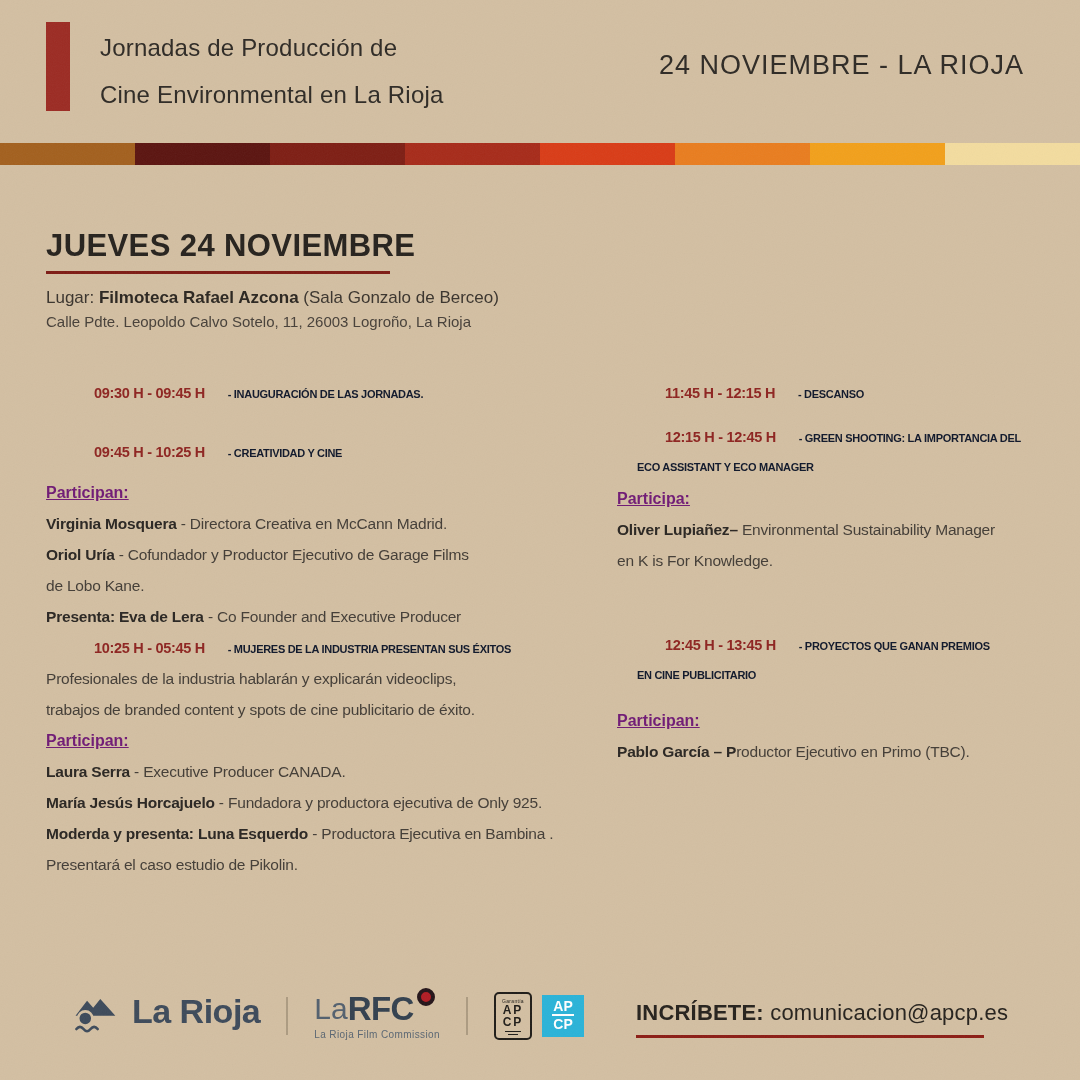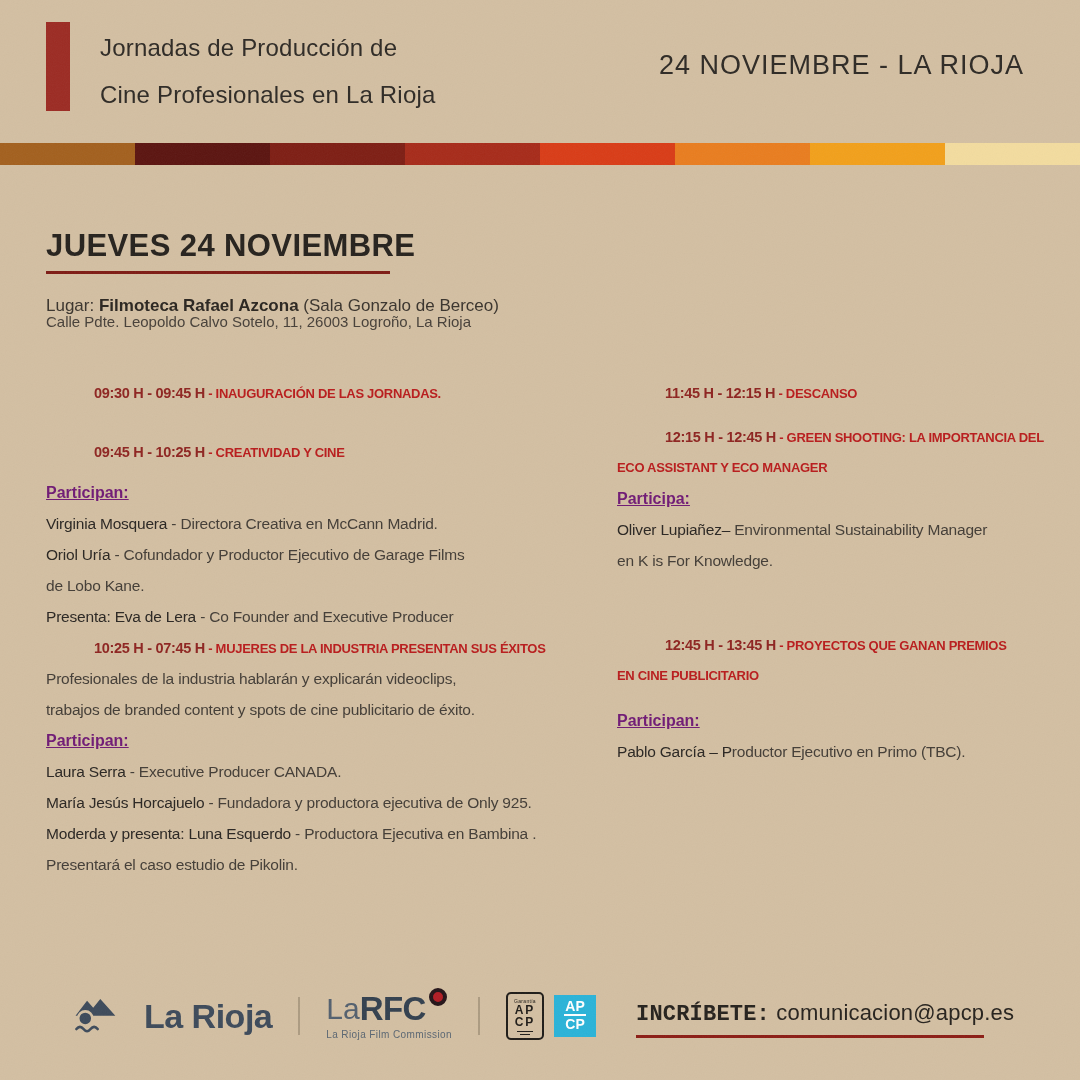--- a/index.html
+++ b/index.html
@@ -19,38 +19,38 @@
     color:#2e2a25; letter-spacing:1px;}
 
   
   .stripe{position:absolute; left:0; top:143px; width:1080px; height:22px; display:flex;}
   .stripe > div{flex:1;}
 
   
   .day-title{position:absolute; left:46px; top:228px; font-size:31px; font-weight:700;
     color:#26221d; letter-spacing:.4px;}
   .day-underline{position:absolute; left:46px; top:271px; width:344px; height:3px; background:#7e1b14;}
-  .venue{position:absolute; left:46px; top:288px; font-size:17px; color:#3a342d;margin-top:8px;}
+  .venue{position:absolute; left:46px; top:288px; font-size:17px; color:#3a342d;}
   .venue b{color:#2b2620;}
   .address{position:absolute; left:46px; top:313px; font-size:15px; color:#474039;}
 
   
   .col{position:absolute; top:377px;}
   .col-left{left:46px; width:566px;}
   .col-right{left:617px; width:440px;}
   .line{height:31px; line-height:31px; white-space:nowrap; font-size:15.5px; letter-spacing:-.2px;}
   .time{color:#8e2420; font-weight:700; font-size:14.5px; letter-spacing:-.3px;margin-left:48px;}
-  .stitle{color:#b91c1c; font-weight:700; font-size:13px; letter-spacing:-.3px;}
+  .stitle{color:#0f172a; font-weight:700; font-size:11px; letter-spacing:-.3px;margin-left:20px;}
   .plabel{font-weight:700; text-decoration:underline; color:#701a75; font-size:16px; letter-spacing:0;}
-  .pname{font-weight:400; color:#2a2622;margin-top:21px;}
+  .pname{font-weight:700; color:#2a2622;margin-top:21px;}
   .prest,.btxt{color:#433d36;}
 
   
   .footer-logos{position:absolute; left:72px; top:986px; height:60px; display:flex; align-items:center; z-index:10;}
-  .lr-logo{display:flex; align-items:center; gap:26px;}
+  .lr-logo{display:flex; align-items:flex-start; gap:14px;}
   .lr-text{font-size:34px; font-weight:700; color:#3d4a5a; letter-spacing:-.5px;}
   .logo-sep{width:2px; height:38px; background:#9b8b74; opacity:.7; margin:0 26px;}
   .rfc{display:flex; flex-direction:column; align-items:flex-start;}
   .rfc-row{display:flex; align-items:flex-start; line-height:34px;}
   .rfc-la{font-size:30px; font-weight:300; color:#53606e;}
   .rfc-rfc{font-size:33px; font-weight:800; color:#33404e; letter-spacing:-.5px;text-align:right;}
   .rfc-dot{width:10px; height:10px; border-radius:50%; background:#b01c24;
     border:4px solid #241419; margin-left:3px; margin-top:-4px;}
   .rfc-sub{font-size:10px; color:#5a6672; margin-top:3px; letter-spacing:.4px;}
   .apcp-outline{width:34px; height:44px; border:2px solid #1f1c18; border-radius:5px;
@@ -59,34 +59,34 @@
   .apcp-tiny{font-size:5px; line-height:6px; letter-spacing:.3px;}
   .apcp-big{font-size:12px; line-height:12px; font-weight:700; letter-spacing:2px;}
   .apcp-bars{width:16px; height:1px; background:#1f1c18; margin-top:3px;}
   .apcp-bars.b2{width:10px; margin-top:2px;}
   .apcp-teal{width:42px; height:42px; background:#2ab3d8; display:flex; flex-direction:column;
     align-items:center; justify-content:center;}
   .teal-ap{color:#fff; font-weight:800; font-size:14px; line-height:15px; border-bottom:2px solid #fff; padding:0 1px;}
   .teal-cp{color:#fff; font-weight:800; font-size:14px; line-height:17px;}
 
   .signup{position:absolute; left:636px; top:1000px; font-size:22px; color:#26221d; letter-spacing:.2px; z-index:10;}
-  .signup b{font-weight:700;font-family:Liberation Mono, monospace;}
+  .signup b{font-weight:700;}
   .signup-underline{position:absolute; left:636px; top:1035px; width:348px; height:3px; background:#8c1d15; z-index:10;}
 
   .spacer{width:100%;}
 </style>
 </head>
 <body>
 
 <div class="poster">
 
   <div class="accent-bar"></div>
   <div class="title-block">
     <div>Jornadas de Producción de</div>
-    <div>Cine Profesionales en La Rioja</div>
+    <div>Cine Environmental en La Rioja</div>
   </div>
   <div class="header-date">24 NOVIEMBRE - LA RIOJA</div>
 
   <div class="stripe" id="stripe">
       <div style="background: rgb(163, 96, 30);"></div>
       <div style="background: rgb(91, 20, 16);"></div>
       <div style="background: rgb(126, 30, 20);"></div>
       <div style="background: rgb(167, 43, 26);"></div>
       <div style="background: rgb(217, 60, 23);"></div>
       <div style="background: rgb(233, 125, 31);"></div>
@@ -102,21 +102,21 @@
   <div class="col col-left" id="col-left">
       <div class="line"><span class="time">09:30 H - 09:45 H</span><span class="stitle"> - INAUGURACIÓN DE LAS JORNADAS.</span></div>
       <div class="spacer" style="height: 28px;"></div>
       <div class="line"><span class="time">09:45 H - 10:25 H</span><span class="stitle"> - CREATIVIDAD Y CINE</span></div>
       <div class="spacer" style="height: 10px;"></div>
       <div class="line plabel">Participan:</div>
       <div class="line"><span class="pname">Virginia Mosquera</span><span class="prest"> - Directora Creativa en McCann Madrid.</span></div>
       <div class="line"><span class="pname">Oriol Uría</span><span class="prest"> - Cofundador y Productor Ejecutivo de Garage Films</span></div>
       <div class="line btxt">de Lobo Kane.</div>
       <div class="line"><span class="pname">Presenta: Eva de Lera</span><span class="prest"> - Co Founder and Executive Producer</span></div>
-      <div class="line"><span class="time">10:25 H - 07:45 H</span><span class="stitle"> - MUJERES DE LA INDUSTRIA PRESENTAN SUS ÉXITOS</span></div>
+      <div class="line"><span class="time">10:25 H - 05:45 H</span><span class="stitle"> - MUJERES DE LA INDUSTRIA PRESENTAN SUS ÉXITOS</span></div>
       <div class="line btxt">Profesionales de la industria hablarán y explicarán videoclips,</div>
       <div class="line btxt">trabajos de branded content y spots de cine publicitario de éxito.</div>
       <div class="line plabel">Participan:</div>
       <div class="line"><span class="pname">Laura Serra</span><span class="prest"> - Executive Producer CANADA.</span></div>
       <div class="line"><span class="pname">María Jesús Horcajuelo</span><span class="prest"> - Fundadora y productora ejecutiva de Only 925.</span></div>
       <div class="line"><span class="pname">Moderda y presenta: Luna Esquerdo</span><span class="prest"> - Productora Ejecutiva en Bambina .</span></div>
       <div class="line btxt">Presentará el caso estudio de Pikolin.</div>
     </div>
   <div class="col col-right" id="col-right">
       <div class="line"><span class="time">11:45 H - 12:15 H</span><span class="stitle"> - DESCANSO</span></div>

